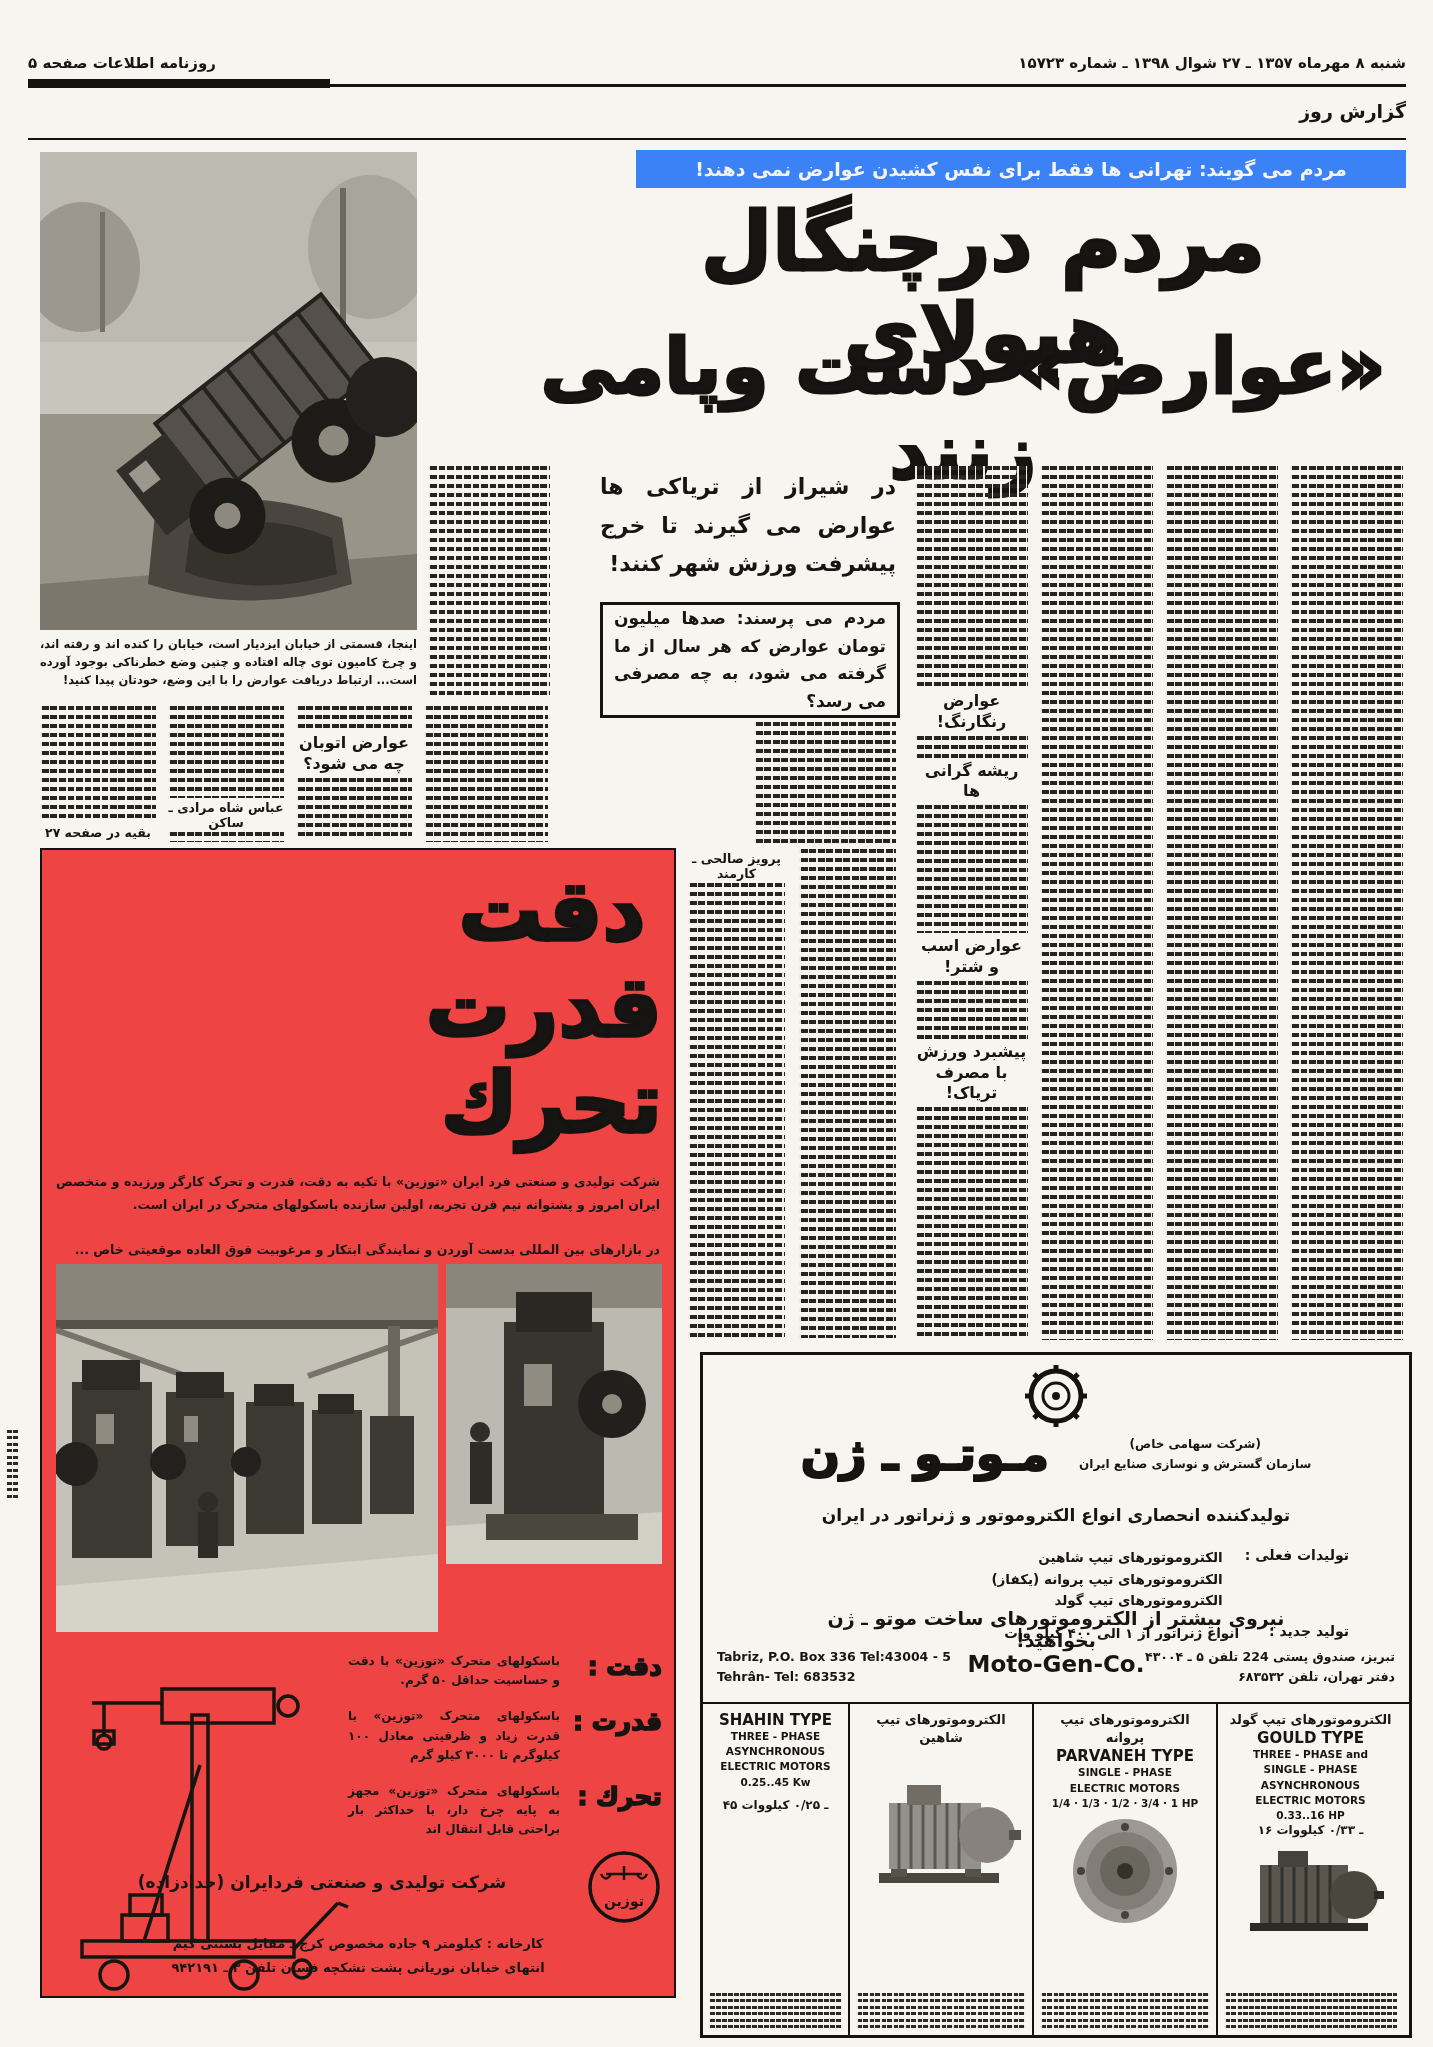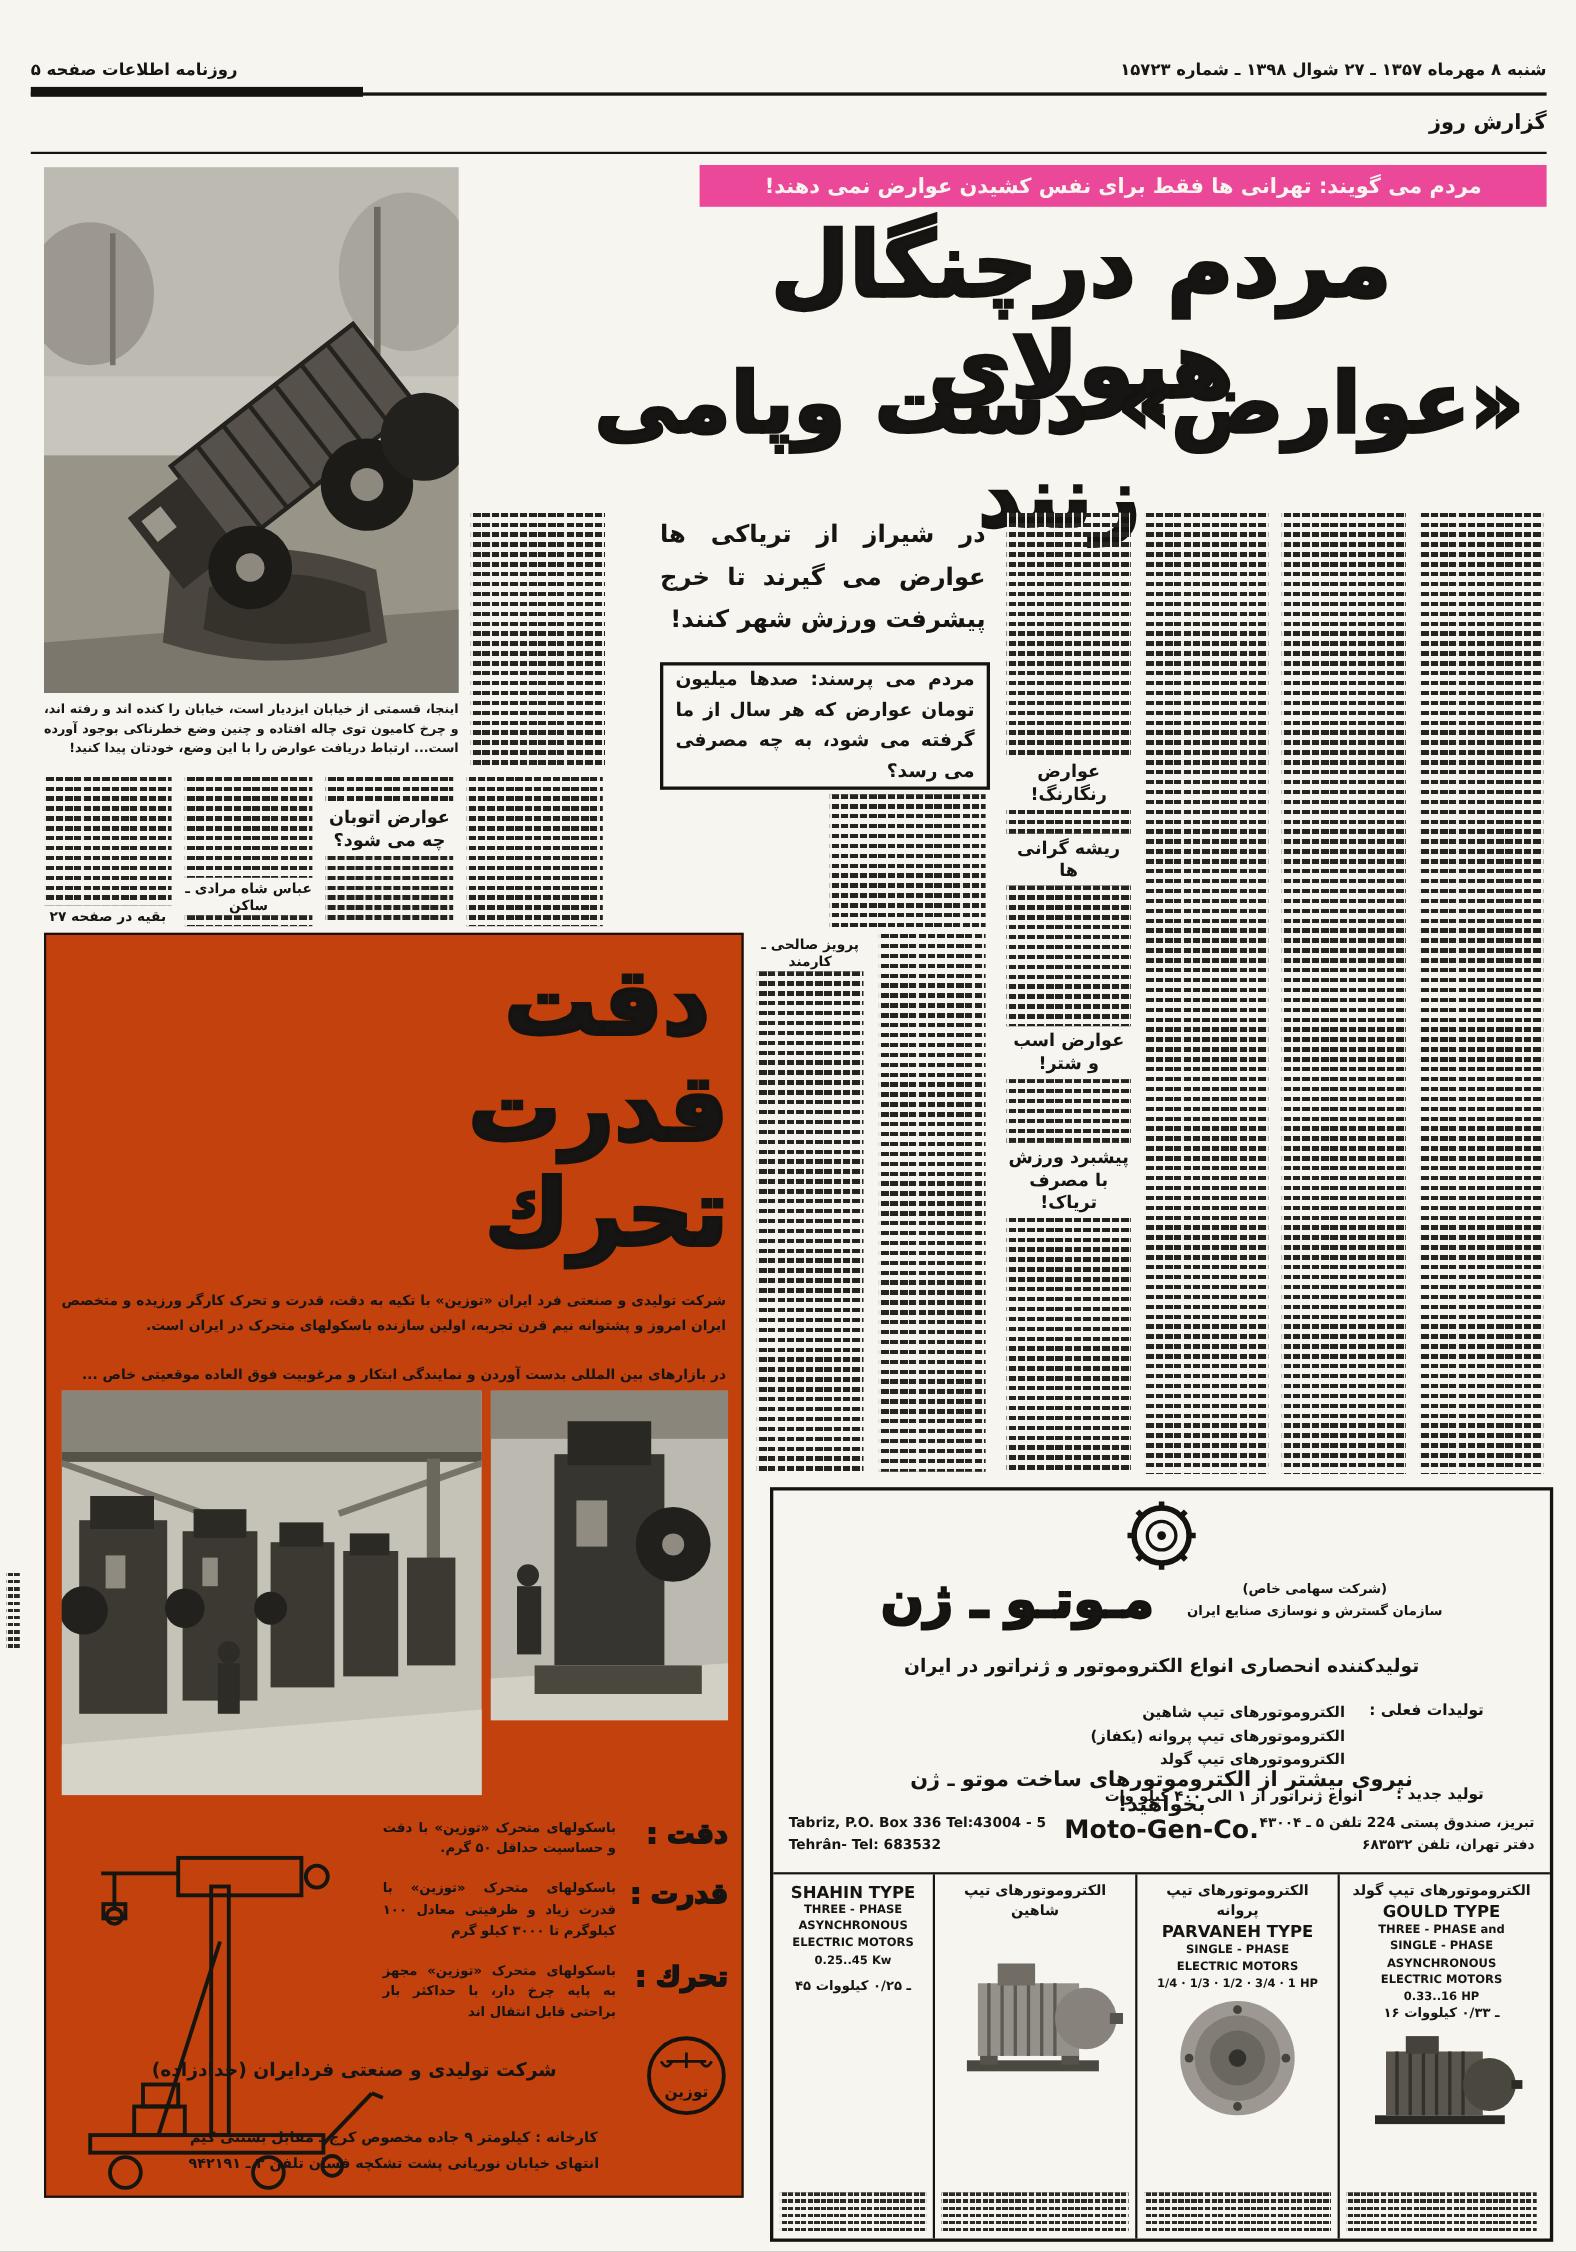--- a/index.html
+++ b/index.html
@@ -11,34 +11,34 @@
   
   .ft{background-image:
       repeating-linear-gradient(90deg, rgba(247,245,239,.95) 0 2px, rgba(247,245,239,0) 2px 9px,
                                        rgba(247,245,239,.95) 9px 10.5px, rgba(247,245,239,0) 10.5px 17px),
       repeating-linear-gradient(180deg, #26241f 0 4px, rgba(0,0,0,0) 4px 9px);}
   .ft-fine{background-image:
       repeating-linear-gradient(90deg, rgba(247,245,239,.95) 0 1.5px, rgba(247,245,239,0) 1.5px 6px,
                                        rgba(247,245,239,.95) 6px 7px, rgba(247,245,239,0) 7px 12px),
       repeating-linear-gradient(180deg, #2c2a24 0 3px, rgba(0,0,0,0) 3px 6.5px);}
   .rule{background:#15130f;}
-  .kicker{background:#ec4899;color:#f6f4ee;font-weight:800;font-size:19px;
+  .kicker{background:#3b82f6;color:#f6f4ee;font-weight:800;font-size:19px;
           display:flex;align-items:center;justify-content:center;white-space:nowrap;}
   .headline{font-weight:900;text-align:center;line-height:1.12;letter-spacing:-1px;
             -webkit-text-stroke:3px #15130f;}
   .caption{font-size:11.5px;font-weight:700;line-height:1.55;text-align:justify;}
   .boxlead{font-size:22px;font-weight:900;line-height:1.75;text-align:justify;}
   .boxq{border:3px solid #15130f;padding:0 11px;font-size:17px;font-weight:800;
         line-height:1.62;text-align:justify;}
   .subhead{font-weight:900;font-size:16px;line-height:1.3;text-align:center;padding:3px 0;flex:0 0 auto;}
   .byline{font-size:12.5px;font-weight:800;text-align:center;flex:0 0 auto;padding:2px 0;}
   .hdr-small{font-size:15px;font-weight:700;}
   .section-lbl{font-size:19px;font-weight:900;}
   
-  .tz-box{border:2px solid #15130f;background:#c2410c;}
+  .tz-box{border:2px solid #15130f;background:#ef4444;}
   .tz-word{font-size:84px;font-weight:900;line-height:1.14;text-align:center;-webkit-text-stroke:3.5px #15130f;}
   .tz-intro{font-size:12.5px;font-weight:700;line-height:1.85;text-align:justify;}
   .tz-row{display:flex;gap:10px;margin-bottom:17px;align-items:flex-start;}
   .tz-lbl{font-size:25px;font-weight:900;-webkit-text-stroke:1.6px #15130f;width:92px;flex:0 0 auto;}
   .tz-txt{font-size:12px;font-weight:700;line-height:1.6;text-align:justify;flex:1;}
   .tz-company{font-size:17px;font-weight:900;text-align:center;}
   .tz-addr{font-size:13px;font-weight:800;text-align:center;}
   
   .mg-box{border:3px solid #15130f;background:#f7f5ef;}
   .mg-brand{font-size:46px;font-weight:900;-webkit-text-stroke:2.2px #15130f;line-height:1.1;}

